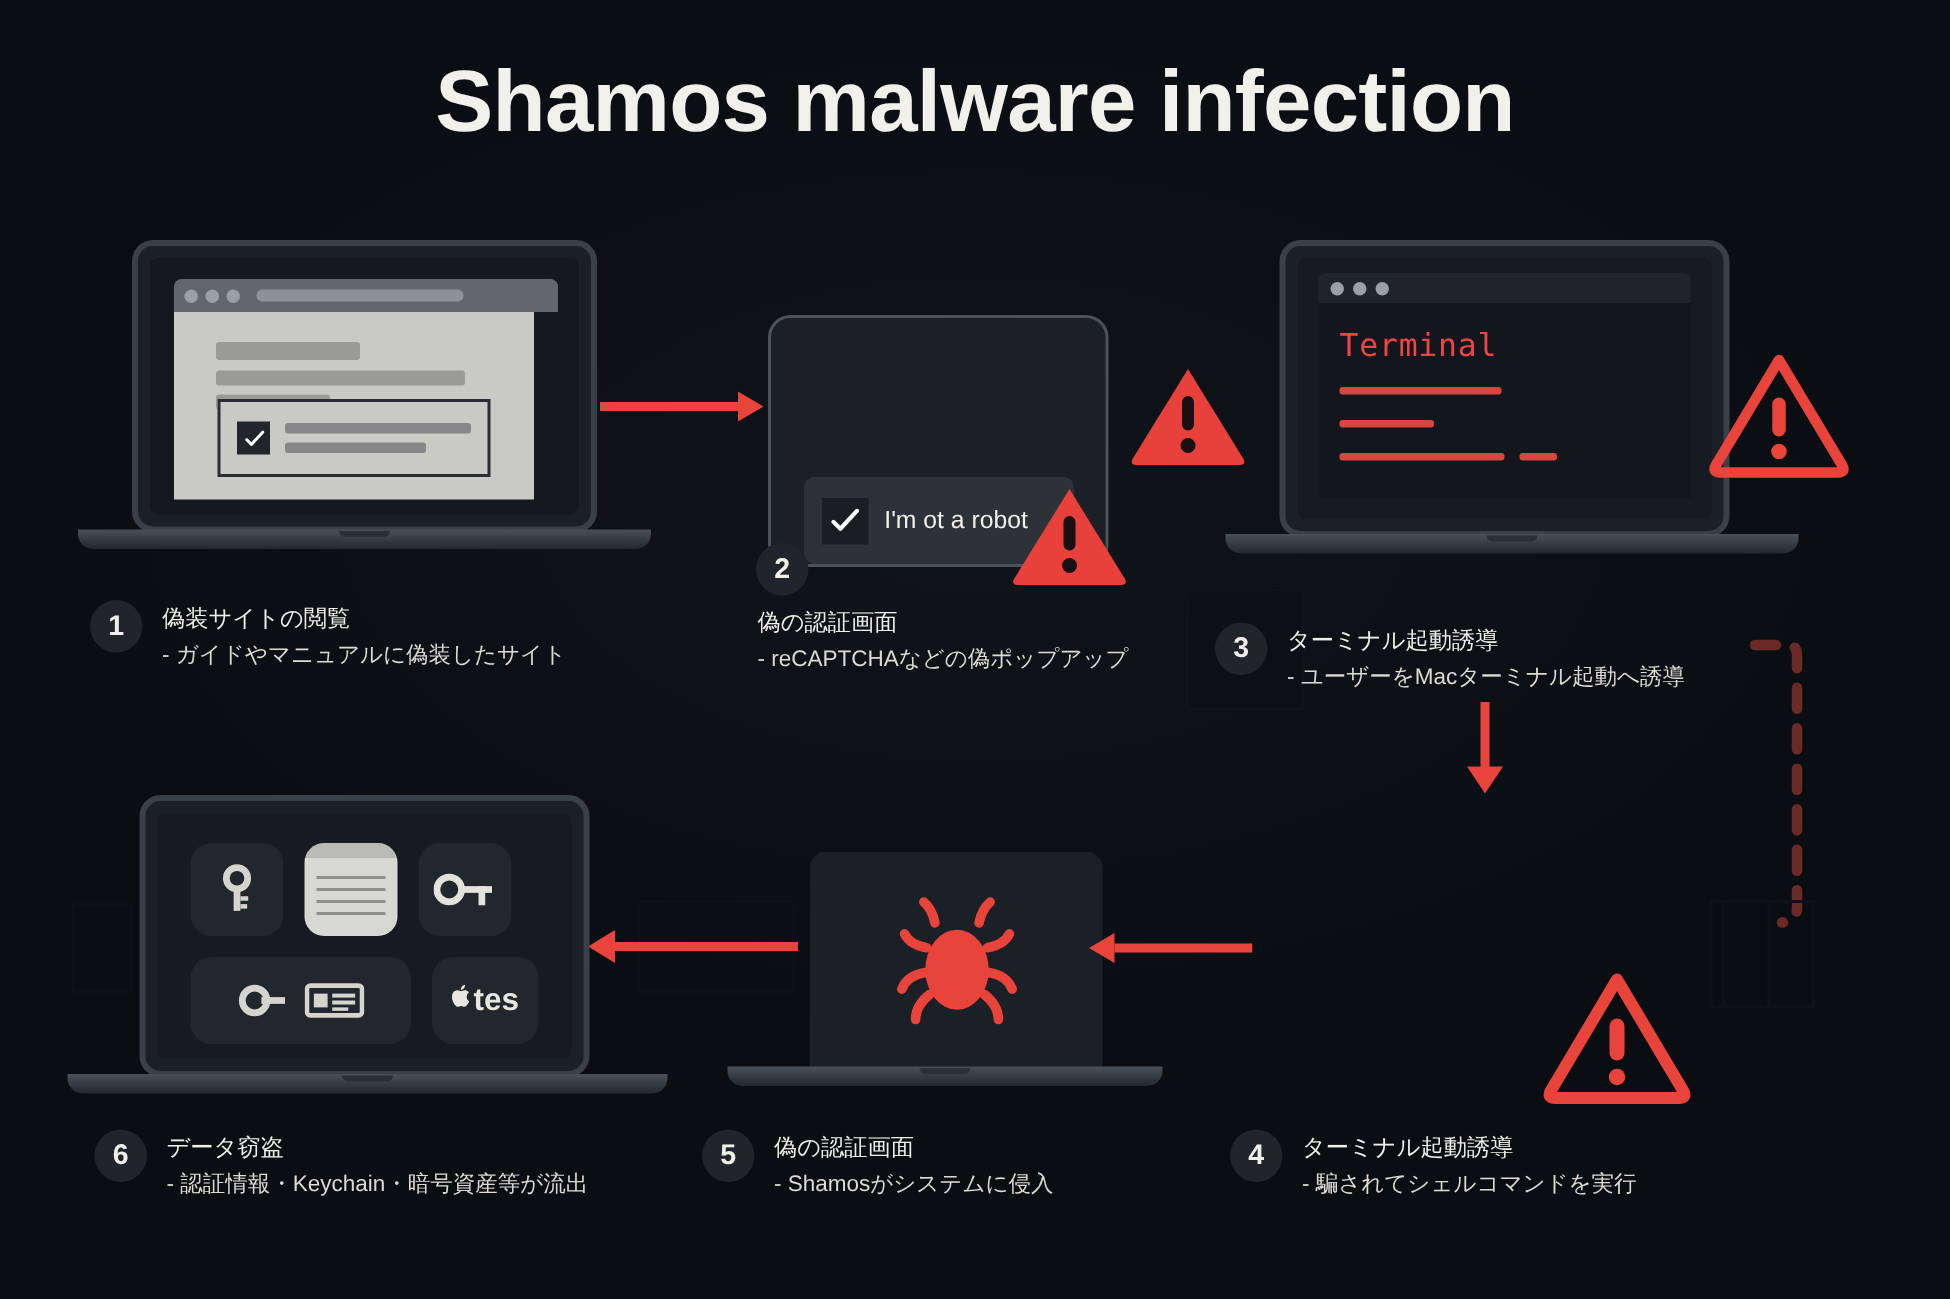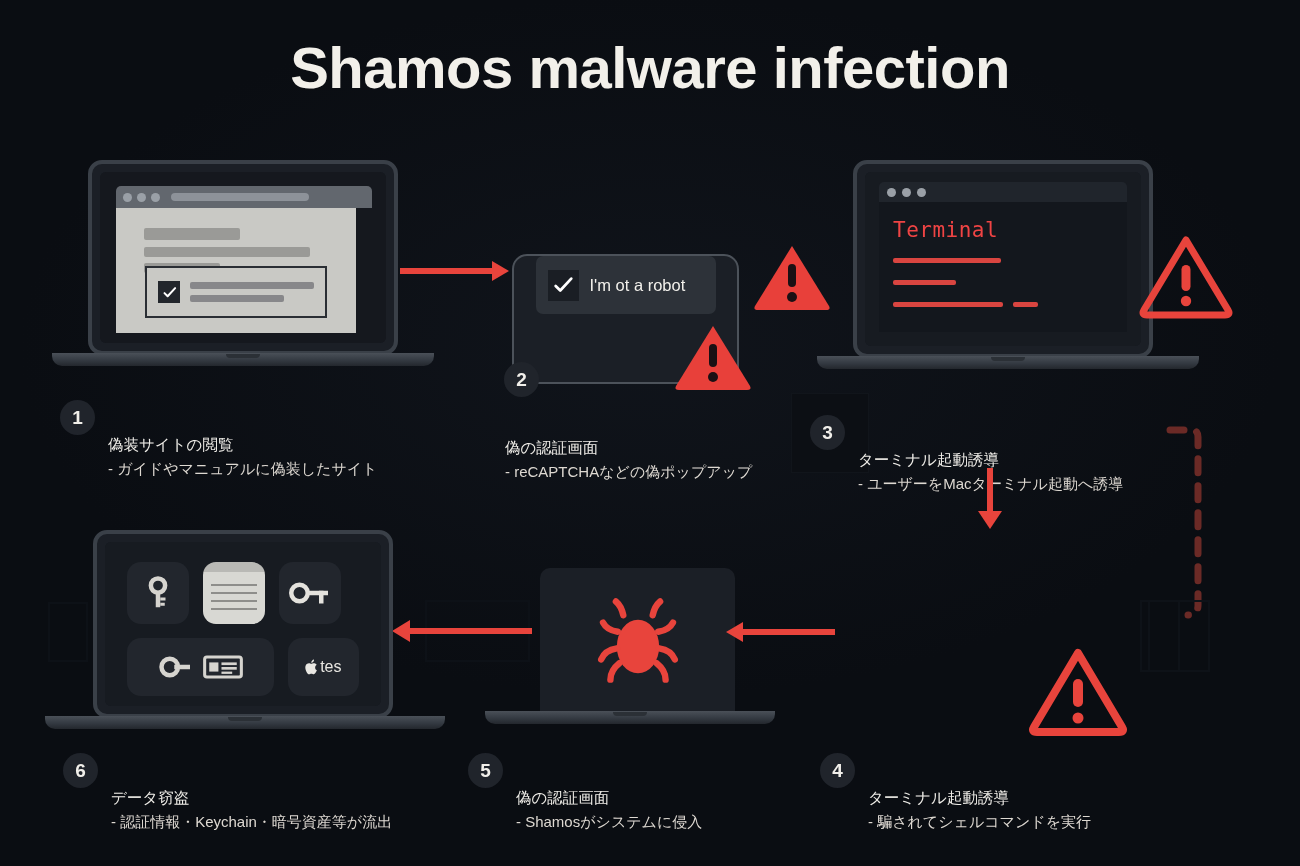--- a/index.html
+++ b/index.html
@@ -114,21 +114,21 @@
     background: #22262d; border-radius: 14px;
     display: flex; align-items: center; justify-content: center;
   }
   .tile svg, .tile .glyph { display: block; }
   .notes-icon {
     width: 62px; height: 62px; border-radius: 13px;
     background: linear-gradient(180deg,#b9b9b5 0%,#b9b9b5 16%,#d8d8d3 16%,#d8d8d3 100%);
     position: relative; overflow: hidden;
   }
   .notes-icon i { position: absolute; left: 8px; right: 8px; height: 2px; background: #8e8e8b; }
-  .notes-tes { color: #e9e7e2; font-size: 16px; font-weight: 400; display: flex; align-items: center; gap: 1px; }
+  .notes-tes { color: #e9e7e2; font-size: 21px; font-weight: 700; display: flex; gap: 1px; }
 
   
   .warn { position: absolute; }
 
   
   .arrow { position: absolute; }
   .boxline { position: absolute; border: 2px solid #0f1319; }
   .dashline { position: absolute; }
 
   
@@ -136,21 +136,21 @@
   .badge {
     width: 35px; height: 35px; border-radius: 50%;
     background: #20242b;
     color: #f1efea; font-size: 19px; font-weight: bold;
     display: flex; align-items: center; justify-content: center;
     flex: 0 0 auto;
   }
   .cap-text { padding-top: 1px; }
   .cap-title {
     color: #f0eee9; font-size: 15.5px; font-weight: 500;
-    line-height: 1.5; white-space: nowrap; margin-top: 32px;
+    line-height: 1.5; white-space: nowrap;
   }
   .cap-sub {
     color: #ded9d2; font-size: 15px; line-height: 1.7; white-space: nowrap;
   }
   .step.stacked { flex-direction: column; align-items: flex-start; gap: 6px; }
   .step.stacked .badge { margin-left: 72px; }
 </style>
 </head>
 <body>
 
@@ -183,23 +183,23 @@
                 <span style="width:76%;"></span>
               </div>
             </div>
           </div>
         </div>
       </div>
     </div>
     <div class="base" style="left:-28px; width:382px; top:193px;"></div>
   </div>
 
-  <div style="position:absolute; left:512px; top:210px; width:227px; height:130px;
+  <div style="position:absolute; left:512px; top:210px; width:227px; height:168px;
               border:2px solid #4c525a; border-radius:15px; background:#1b1f26;
-              display:flex; align-items:flex-start; justify-content:center;margin-top:44px;">
+              display:flex; align-items:flex-end; justify-content:center;">
     <div style="width:180px; height:58px; background:#2d3239; border-radius:7px;
                 display:flex; align-items:center; gap:11px; padding:0 12px;">
       <span style="width:31px;height:31px;background:#1a1e24;display:flex;align-items:center;justify-content:center;flex:0 0 auto;">
         <svg viewBox="0 0 24 24" style="width:22px;height:22px;" aria-hidden="true">
           <path d="M4 13l5 5L21 5" fill="none" stroke="#ffffff" stroke-width="3" stroke-linecap="round" stroke-linejoin="round"></path>
         </svg>
       </span>
       <span style="color:#f2f0eb; font-size:16.5px; white-space:nowrap;">I'm ot a robot</span>
     </div>
   </div>

